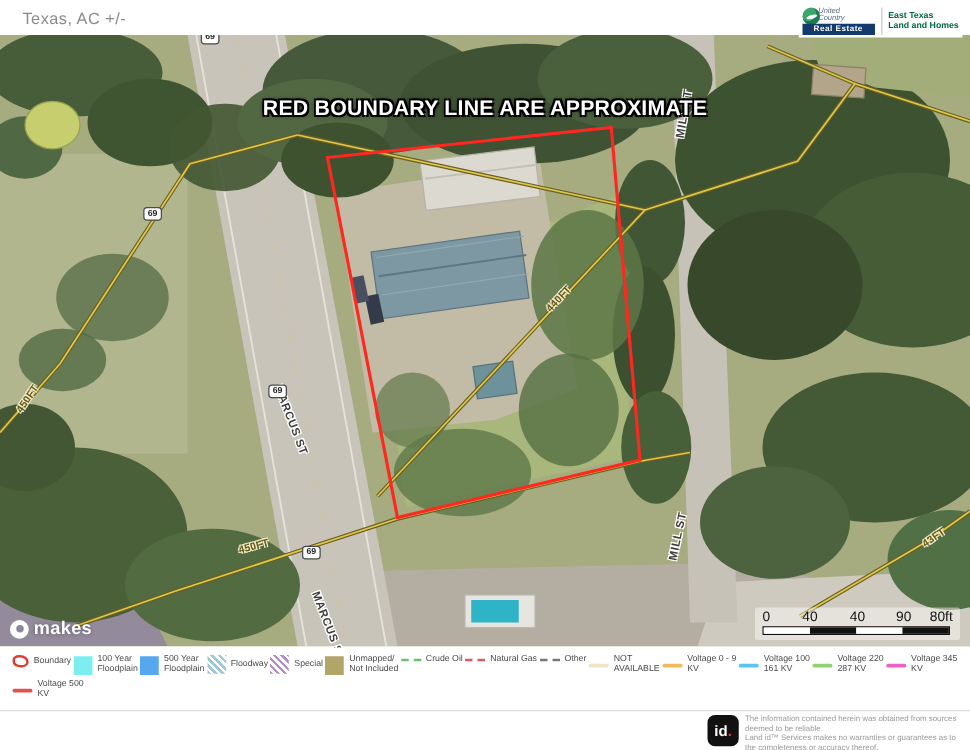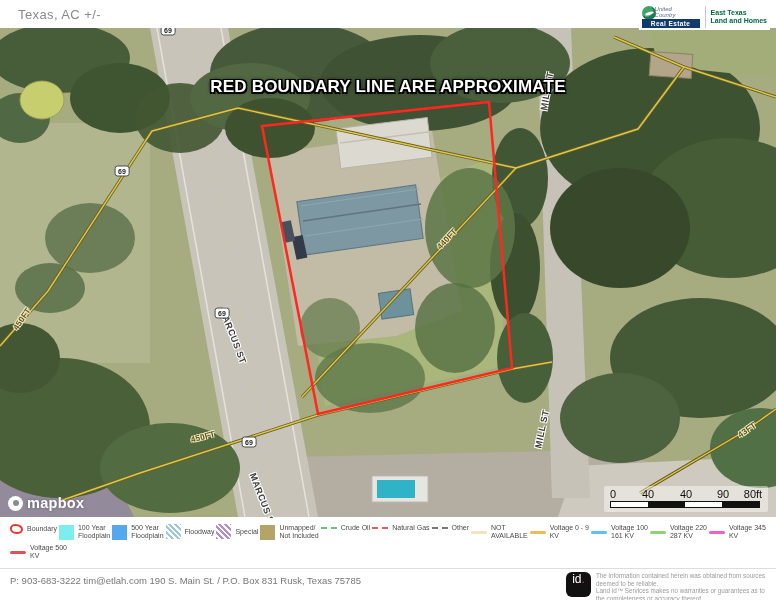--- a/index.html
+++ b/index.html
@@ -56,22 +56,22 @@
   .sw-dash { width:16px; height:0; border-top:2px dashed #777; }
   .sw-boundary { width:13px; height:10px; border:2px solid #e03c31; border-radius:40% 55% 45% 50%; background:transparent; }
 
   
   #footer { position:absolute; top:568px; left:0; width:776px; height:32px; background:#fff; border-top:1px solid #ddd; padding:4px 10px 0 10px; }
   #footer-company { font-size:10.5px; font-weight:bold; color:#555; }
   #footer-contacts { font-size:9.5px; color:#777; margin-top:2px; }
   #footer-contacts span { margin-right:0; }
   #footer-phone { margin-right:28px; } #footer-email { margin-right:28px; }
   #id-block { position:absolute; right:8px; top:3px; display:flex; gap:5px; align-items:flex-start; }
-  #id-logo { width:25px; height:25px; background:#111; border-radius:6px; color:#fff; font-weight:normal; font-size:12px;
-        display:flex; justify-content:center; letter-spacing:0; }
+  #id-logo { width:25px; height:25px; background:#111; border-radius:6px; color:#fff; font-weight:bold; font-size:12px;
+        display:flex; align-items:center; justify-content:center; letter-spacing:0; }
   #id-logo .dot { color:#e03c31; }
   #disclaimer { width:172px; font-size:6.3px; line-height:7.6px; color:#9a9a9a; white-space:pre-line; }
 </style>
 </head>
 <body>
 
 <div id="page">
 
   <div id="header">
     <div id="page-title">Texas,  AC +/-</div>
@@ -195,21 +195,21 @@
     <span class="shield" style="left:222px; top:285px; transform:translate(-50%,-50%);">69</span>
     <span class="shield" style="left:249px; top:414px; transform:translate(-50%,-50%);">69</span>
 
     <div class="dist-label" style="left:22px; top:291px; transform:translate(-50%,-50%) rotate(-56deg);">450FT</div>
     <div class="dist-label" style="left:447px; top:211px; transform:translate(-50%,-50%) rotate(-47deg);">440FT</div>
     <div class="dist-label" style="left:203px; top:409px; transform:translate(-50%,-50%) rotate(-15deg);">450FT</div>
     <div class="dist-label" style="left:747px; top:402px; transform:translate(-50%,-50%) rotate(-35deg);">43FT</div>
 
     <div id="mapbox-attrib">
       <span class="mb-circle"></span>
-      <span>mapbox</span>
+      <span>makes</span>
     </div>
 
     <div id="scalebar">
       <div class="scale-nums">
         <span style="left:4px">0</span>
         <span style="left:39px">40</span>
         <span style="left:77px">40</span>
         <span style="left:114px">90</span>
         <span style="left:144px">80ft</span>
       </div>
@@ -292,25 +292,20 @@
       <div class="legend-row second">
         <div class="legend-item">
           <span class="sw sw-line" style="background: rgb(224, 82, 82);"></span>
           <span class="legend-label">Voltage 500
 KV</span>
         </div>
       </div>
     </div>
 
   <div id="footer">
-    <div id="footer-contacts">
-      <span id="footer-phone">P: 903-683-3222</span>
-      <span id="footer-email">tim@etlah.com</span>
-      <span id="footer-address">190 S. Main St. / P.O. Box 831 Rusk, Texas 75785</span>
-    </div>
     <div id="id-block">
       <div id="id-logo">
         <span>id</span>
           <span class="dot">.</span>
       </div>
       <div id="disclaimer">The information contained herein was obtained from sources deemed to be reliable.
 Land id™ Services makes no warranties or guarantees as to the completeness or accuracy thereof.</div>
     </div>
   </div>
 

